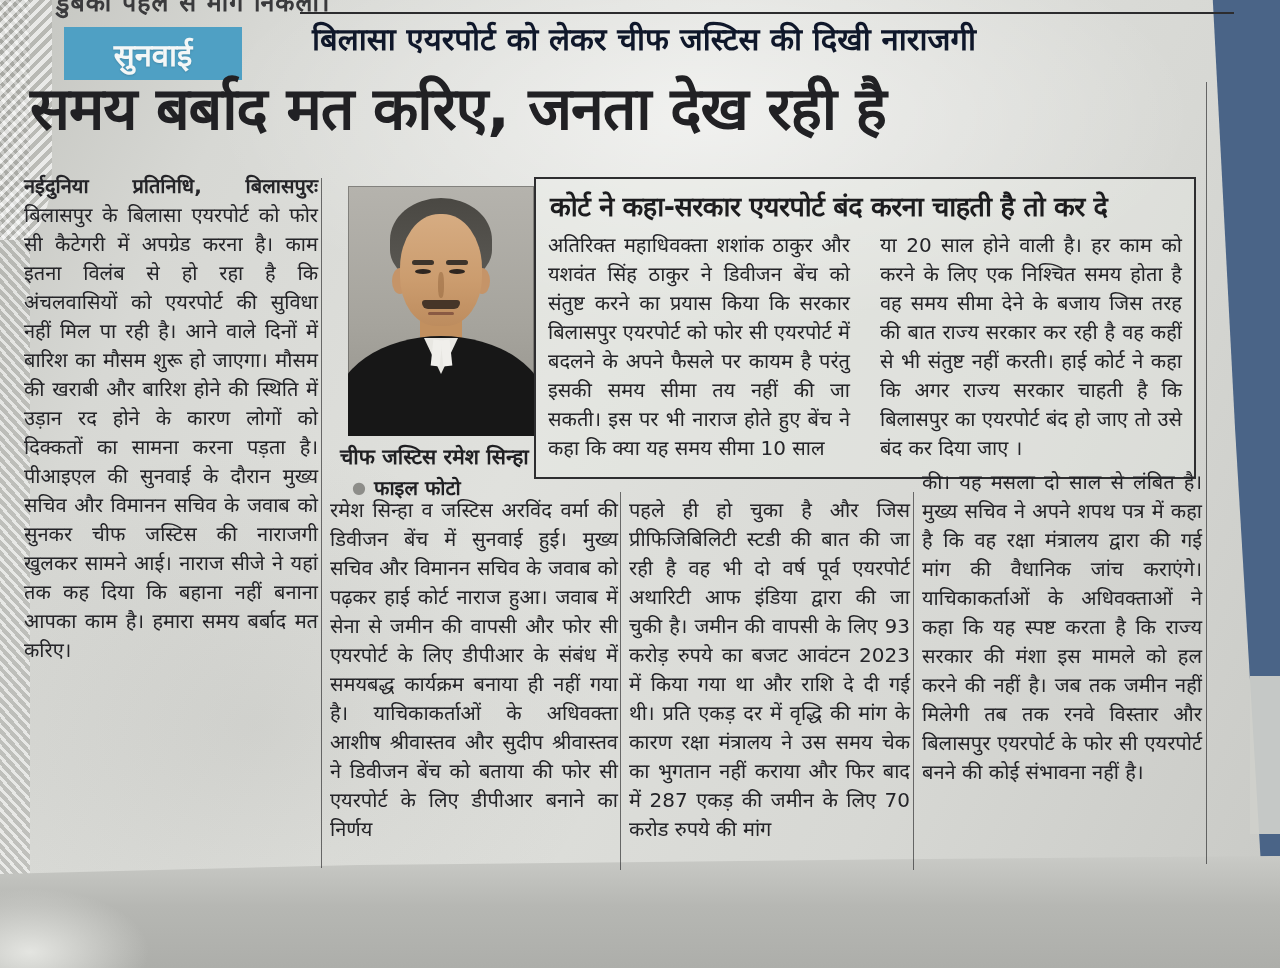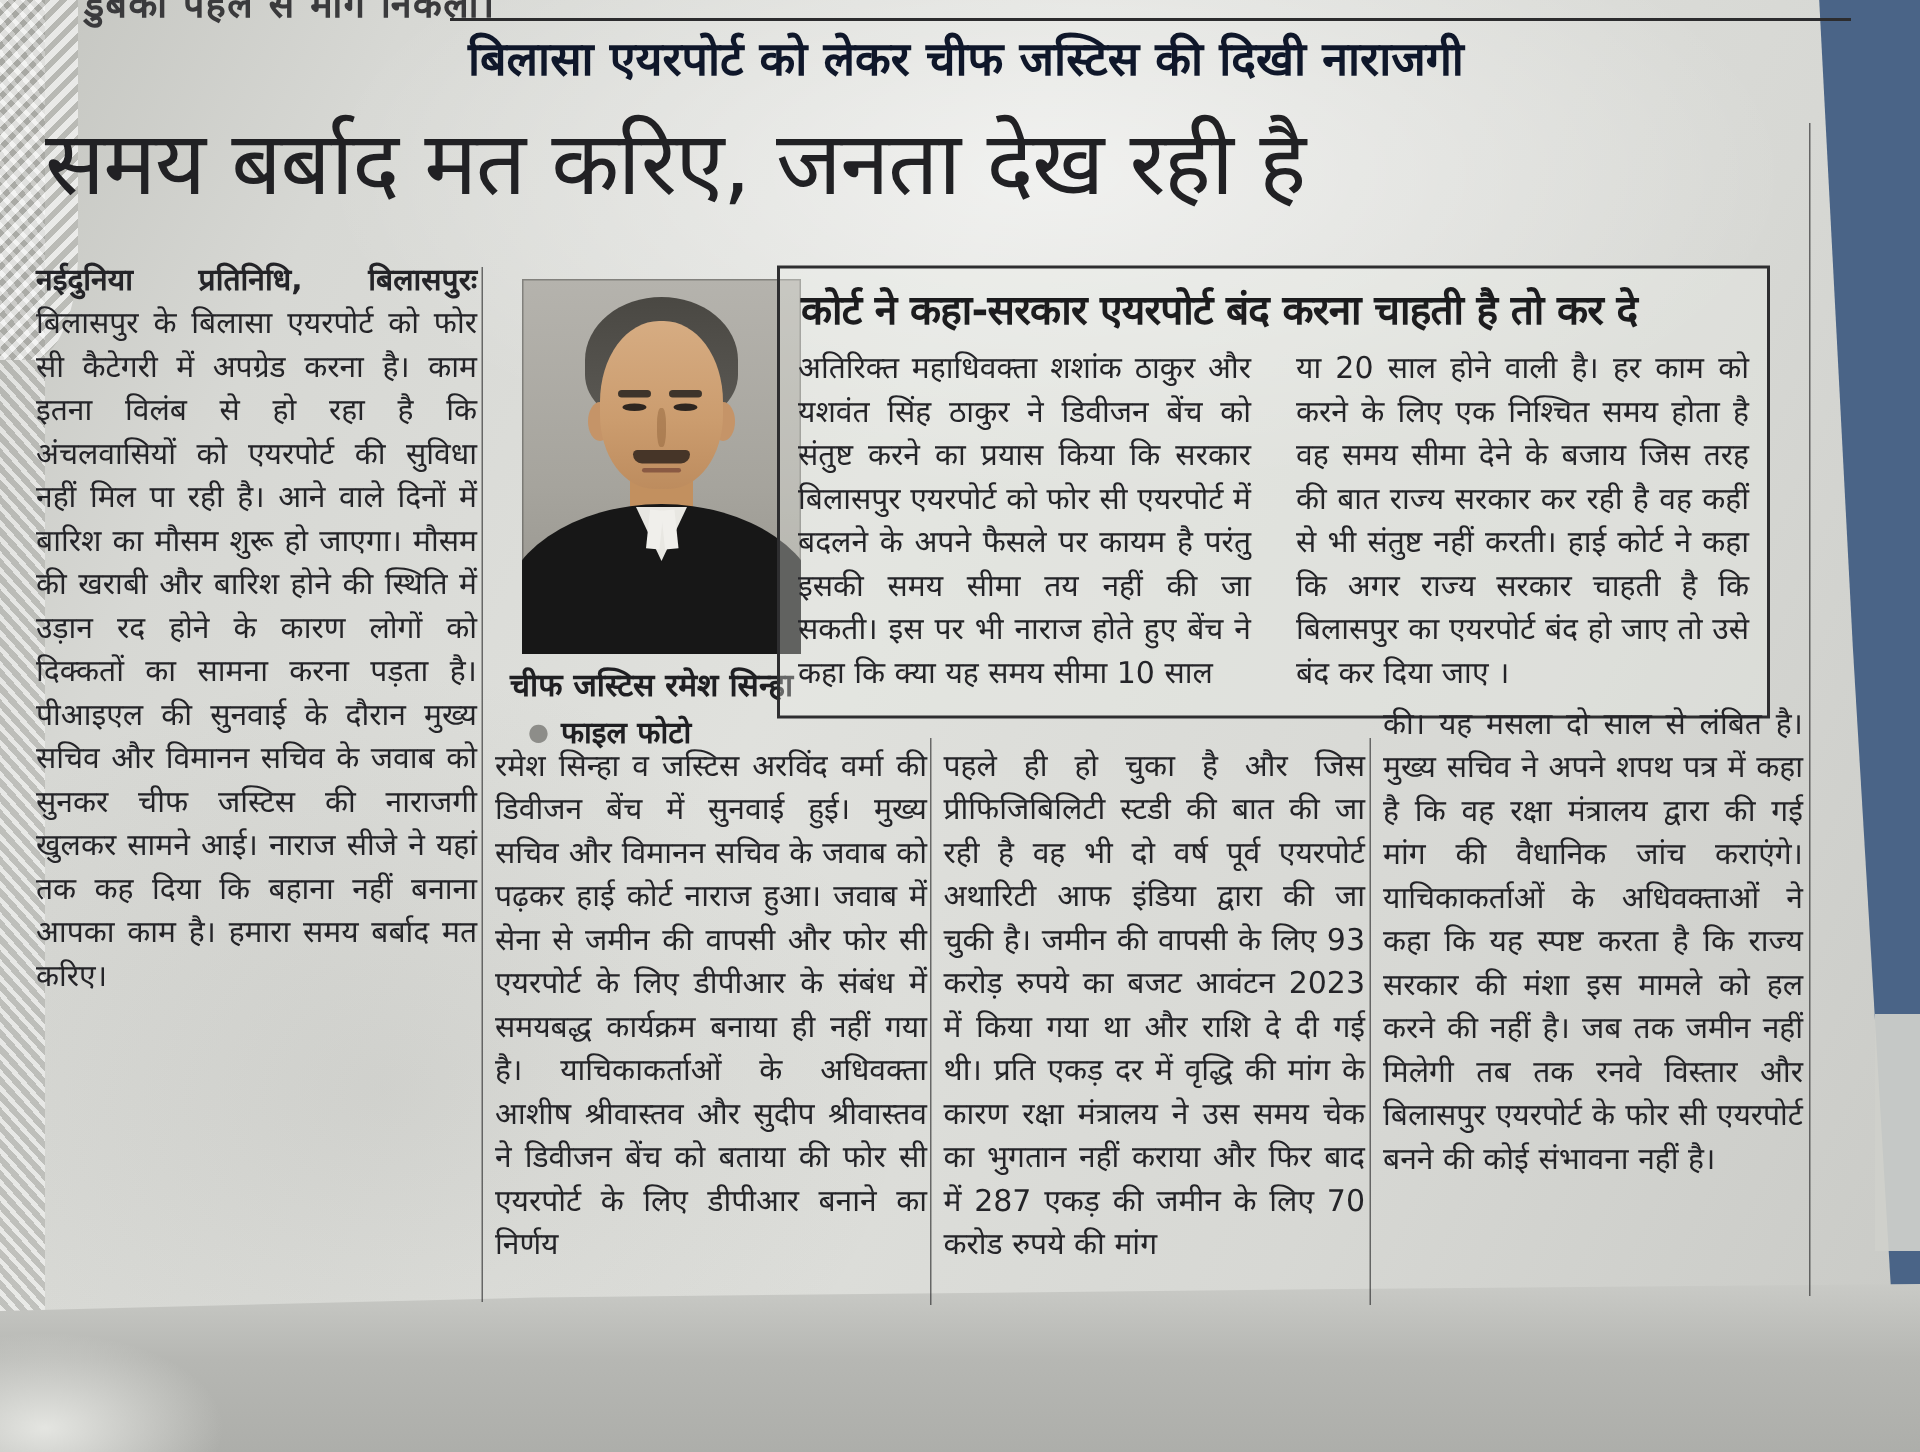--- a/index.html
+++ b/index.html
@@ -37,21 +37,21 @@
   .kicker{position:absolute;left:312px;top:17px;width:920px;font-size:31px;font-weight:700;color:#0f172a;}
 
   
   .section-label{position:absolute;left:64px;top:27px;width:178px;height:53px;background:#4fa0c4;
     color:#f4f7f7;font-size:31px;font-weight:700;display:flex;align-items:center;justify-content:center;
     text-shadow:0 1px 2px rgba(0,0,0,.15);}
 
   
   .headline{position:absolute;left:30px;top:66px;width:1200px;display:flex;align-items:baseline;gap:28px;color:#212124;}
   .headline .prefix{font-size:50px;font-weight:700;letter-spacing:-1px;white-space:nowrap;}
-  .headline .main{font-size:59px;font-weight:400;letter-spacing:-1px;white-space:nowrap;}
+  .headline .main{font-size:59px;font-weight:700;letter-spacing:-1px;white-space:nowrap;}
 
   
   .col{position:absolute;color:#242428;font-size:20px;line-height:29px;text-align:justify;}
   .byline{font-weight:700;text-align:justify;text-align-last:justify;}
   .indent{text-indent:30px;}
   .col1{left:24px;top:172px;width:294px;}
   .col2{left:330px;top:496px;width:288px;}
   .col3{left:629px;top:496px;width:281px;}
   .col4{left:922px;top:468px;width:280px;}
 
@@ -85,21 +85,21 @@
     clip-path:polygon(0 0,100% 0,50% 100%);}
   .ph-band{position:absolute;top:154px;width:9px;height:26px;background:#f0efeb;}
   .ph-band.l{left:84px;transform:rotate(6deg);} .ph-band.r{left:94px;transform:rotate(-6deg);}
 
   .caption{position:absolute;left:340px;top:442px;width:270px;color:#1f1f22;font-size:21px;font-weight:700;}
   .caption-credit{position:absolute;left:352px;top:474px;display:flex;align-items:center;gap:8px;
     color:#1f1f22;font-size:20px;font-weight:700;}
   .caption-credit .dot{color:#8d8d89;font-size:16px;}
 
   
-  .story-box{position:absolute;left:518px;top:177px;width:662px;height:302px;border:2px solid #2e2e30;
+  .story-box{position:absolute;left:534px;top:177px;width:662px;height:302px;border:2px solid #2e2e30;
     background:rgba(236,237,233,.35);box-sizing:border-box;padding:8px 12px 6px 12px;}
   .story-box h2{margin:0 0 7px 2px;font-size:27px;font-weight:700;color:#1c1c1e;letter-spacing:-0.5px;}
   .box-cols{display:flex;gap:30px;align-items:flex-end;}
   .box-col{flex:1;color:#242428;font-size:20px;line-height:29px;text-align:justify;}
 </style>
 </head>
 <body>
 
 <div id="canvas">
   <div class="paper"></div>
@@ -108,20 +108,21 @@
   <div class="backdrop-blue"></div>
   <div class="backdrop-card"></div>
   <div class="bottom-band"></div>
   <div class="bottom-crumple"></div>
 
   <div class="top-remnant">डुबकी पहले से मांग निकली।</div>
 
   <div class="kicker-rule"></div>
   <div class="kicker">बिलासा एयरपोर्ट को लेकर चीफ जस्टिस की दिखी नाराजगी</div>
 
+  <div class="section-label">सुनवाई</div>
 
   <div class="headline">
     <span class="main">समय बर्बाद मत करिए, जनता देख रही है</span>
   </div>
 
   <div class="col col1">
     <div class="byline">नईदुनिया प्रतिनिधि, बिलासपुरः</div>
     <div>बिलासपुर के बिलासा एयरपोर्ट को फोर सी कैटेगरी में अपग्रेड करना है। काम इतना विलंब से हो रहा है कि अंचलवासियों को एयरपोर्ट की सुविधा नहीं मिल पा रही है। आने वाले दिनों में बारिश का मौसम शुरू हो जाएगा। मौसम की खराबी और बारिश होने की स्थिति में उड़ान रद होने के कारण लोगों को दिक्कतों का सामना करना पड़ता है। पीआइएल की सुनवाई के दौरान मुख्य सचिव और विमानन सचिव के जवाब को सुनकर चीफ जस्टिस की नाराजगी खुलकर सामने आई। नाराज सीजे ने यहां तक कह दिया कि बहाना नहीं बनाना आपका काम है। हमारा समय बर्बाद मत करिए।</div>
   </div>
 

